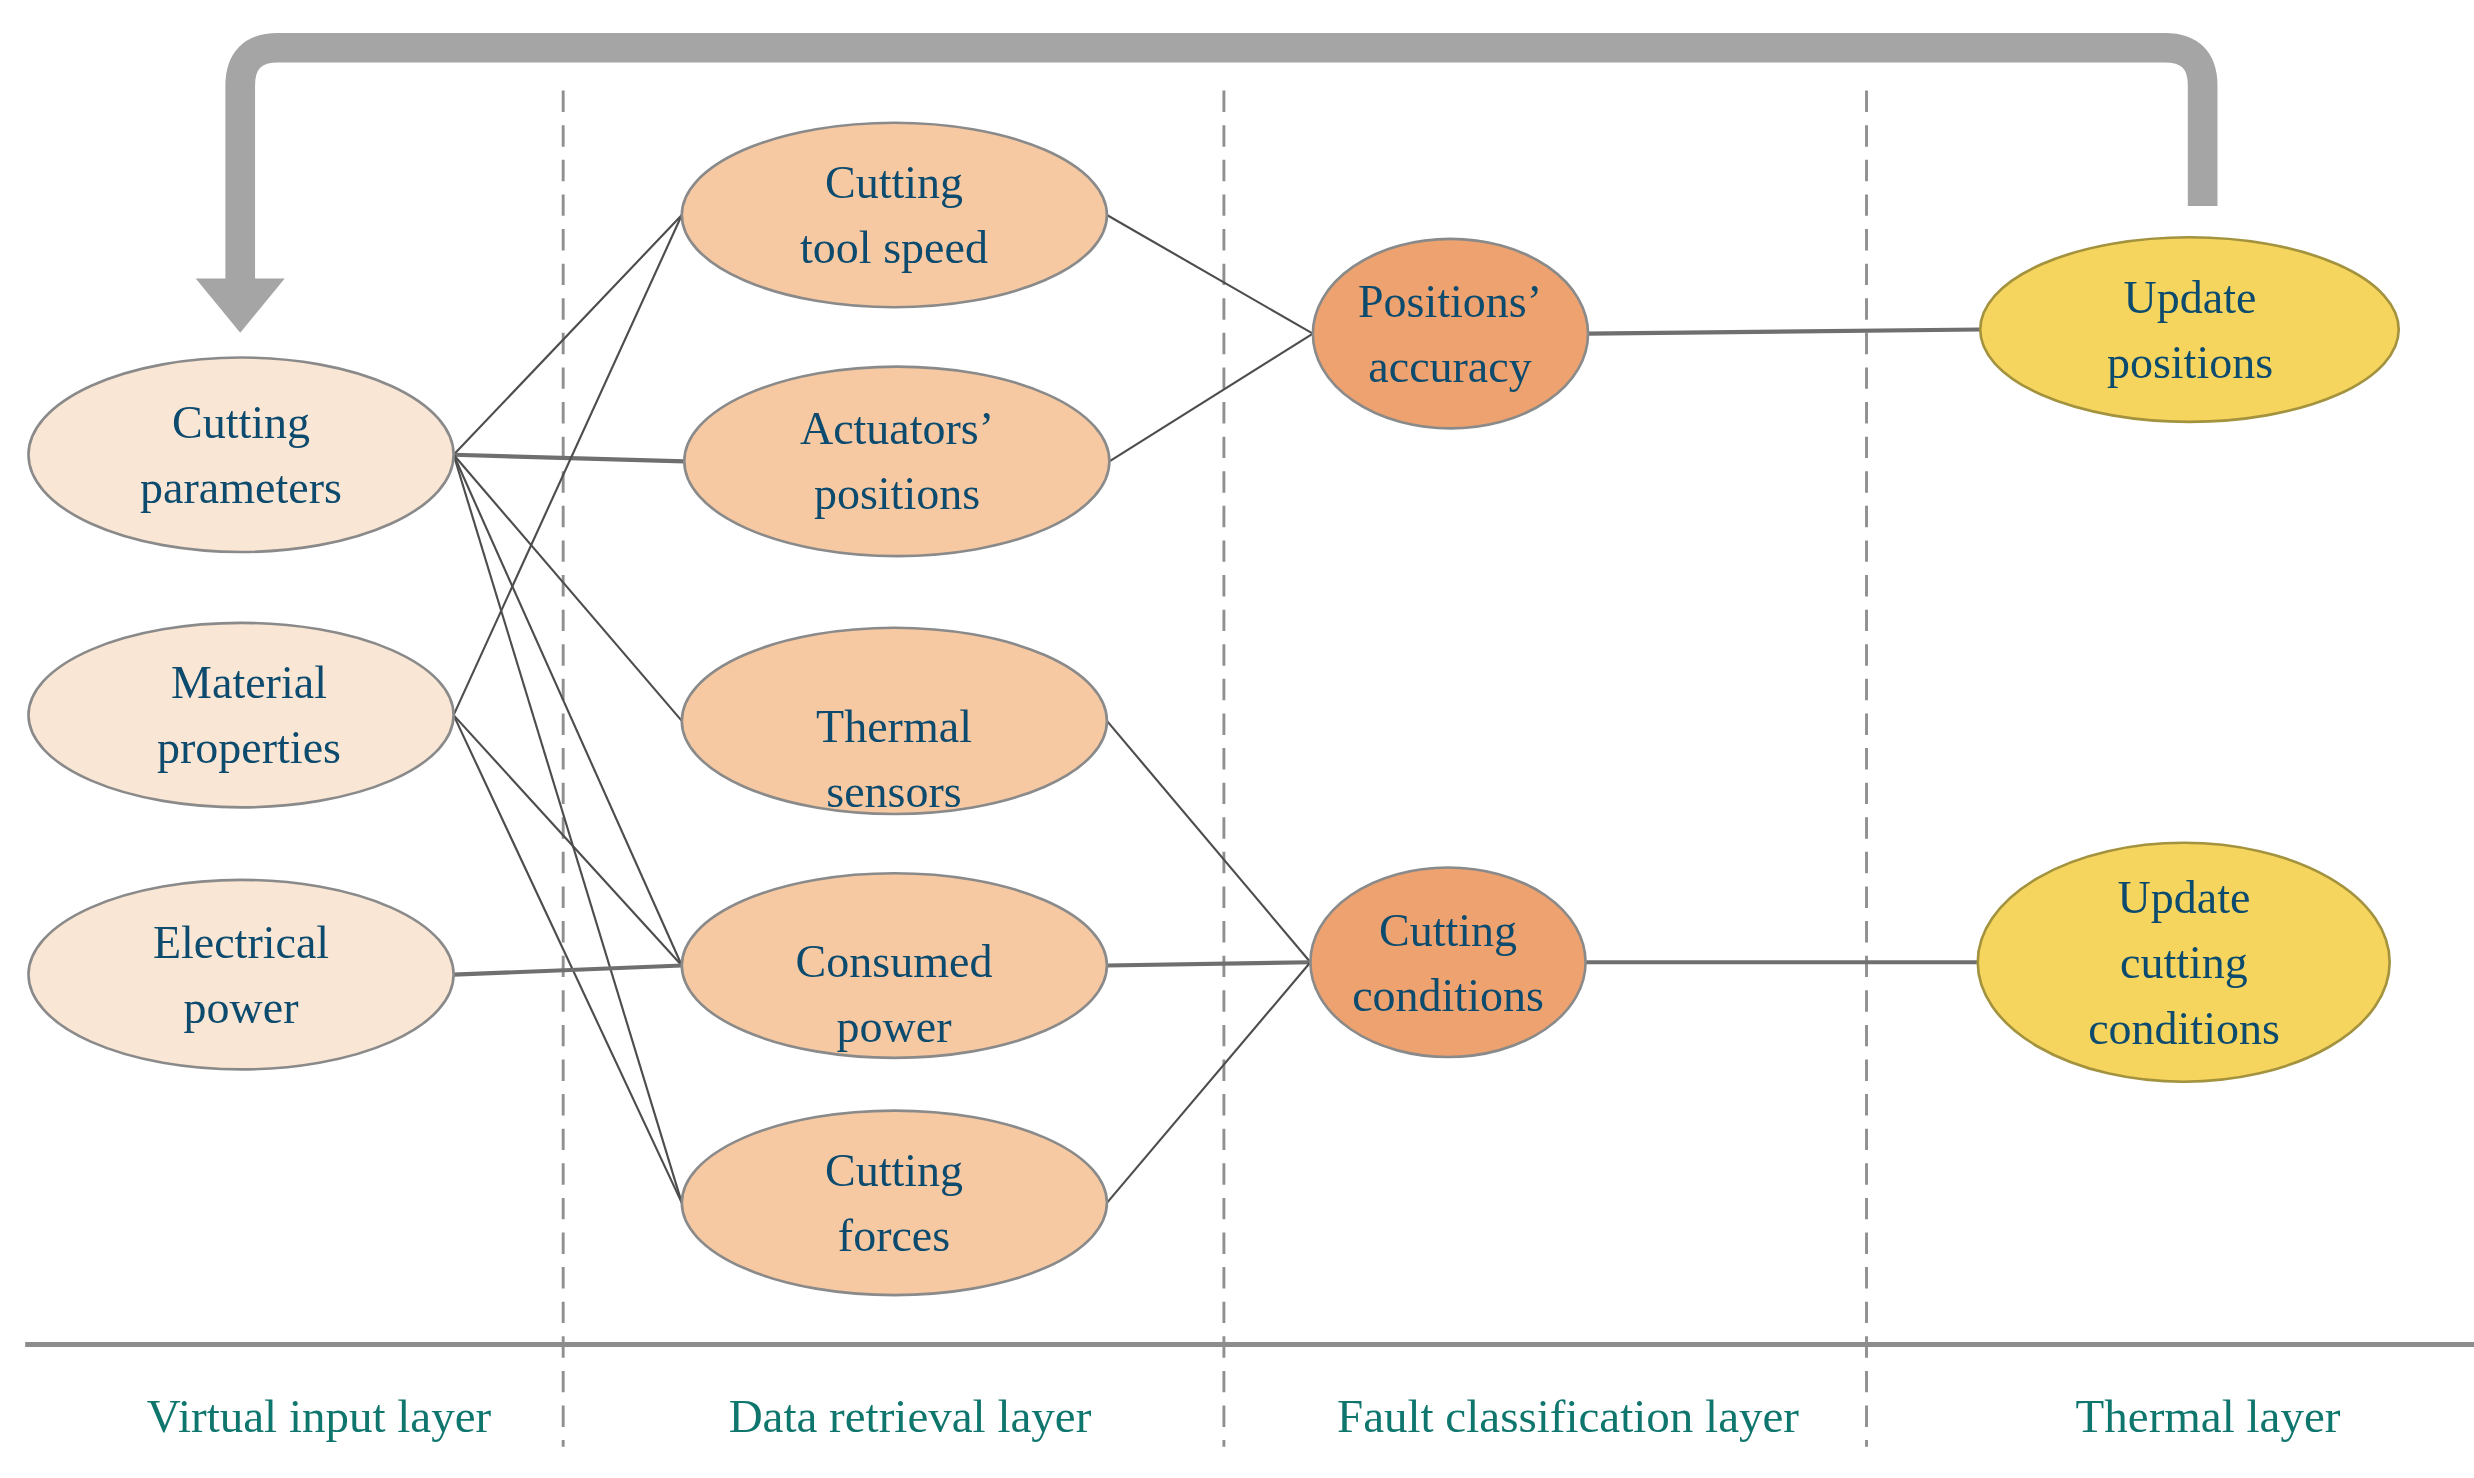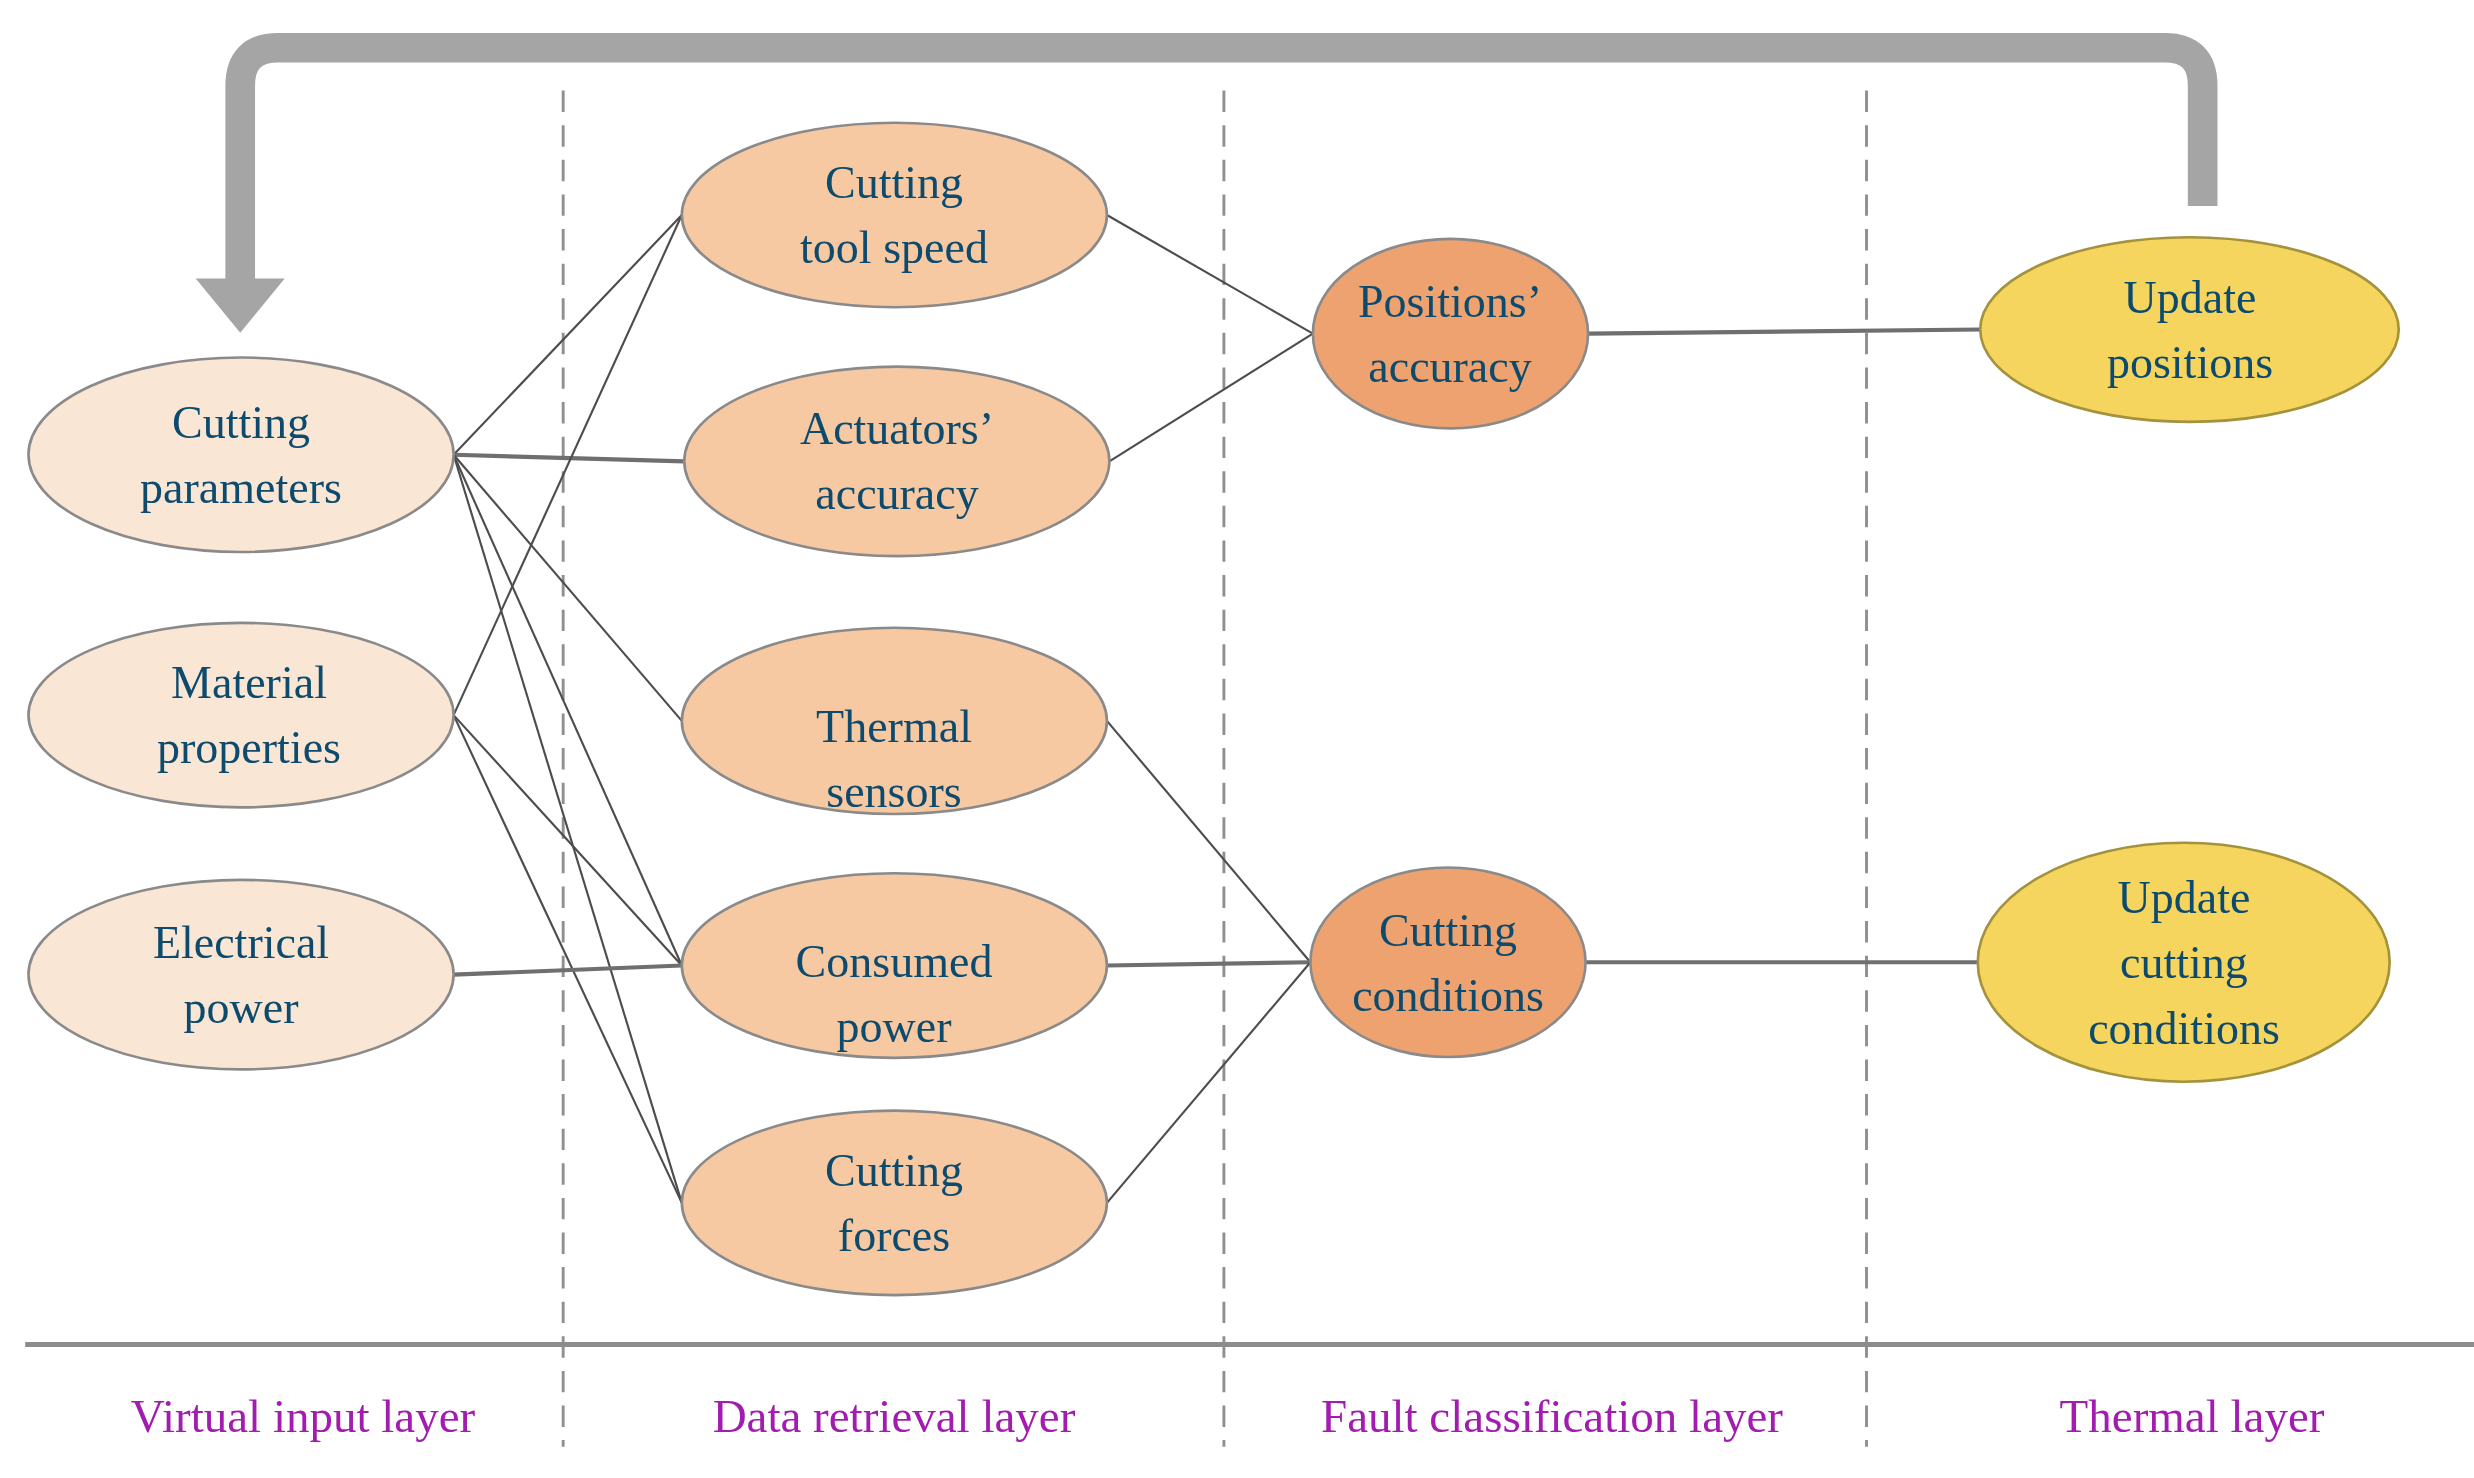--- a/index.html
+++ b/index.html
@@ -20,21 +20,22 @@
     line-height:1.42;
     color:#0c4a6e;
     pointer-events:none;
   }
   .layer-label{
     position:absolute;
     transform:translate(-50%,-50%);
     text-align:center;
     white-space:nowrap;
     font-size:47px;
-    color:#a21caf;
+    color:#0f766e;
+    margin-left:16px;
   }
 </style>
 </head>
 <body>
 
 <div id="stage">
   <svg id="net-svg" width="2475" height="1478" viewBox="0 0 3003 1794" xmlns="http://www.w3.org/2000/svg">
       <line x1="683" y1="110" x2="683" y2="1756" stroke="#8f8f8f" stroke-width="3.5" stroke-dasharray="26 16"></line>
       <line x1="1485" y1="110" x2="1485" y2="1756" stroke="#8f8f8f" stroke-width="3.5" stroke-dasharray="26 16"></line>
       <line x1="2265" y1="110" x2="2265" y2="1756" stroke="#8f8f8f" stroke-width="3.5" stroke-dasharray="26 16"></line>
@@ -82,21 +83,21 @@
     <div class="layer-label" style="left: 2192px; top: 1416px;">Thermal layer</div>
   <div class="node-label" style="left: 241px; top: 455px; width: 376px;">Cutting
 parameters</div>
       <div class="node-label" style="left: 249px; top: 715px; width: 376px;">Material
 properties</div>
       <div class="node-label" style="left: 241px; top: 975px; width: 376px;">Electrical
 power</div>
       <div class="node-label" style="left: 894px; top: 215px; width: 376px;">Cutting
 tool speed</div>
       <div class="node-label" style="left: 897px; top: 461px; width: 376px;">Actuators’
-accuracy</div>
+positions</div>
       <div class="node-label" style="left: 894px; top: 759px; width: 376px;">Thermal
 sensors</div>
       <div class="node-label" style="left: 894px; top: 994px; width: 376px;">Consumed
 power</div>
       <div class="node-label" style="left: 894px; top: 1203px; width: 376px;">Cutting
 forces</div>
       <div class="node-label" style="left: 1450px; top: 334px; width: 226px;">Positions’
 accuracy</div>
       <div class="node-label" style="left: 1448px; top: 963px; width: 226px;">Cutting
 conditions</div>

